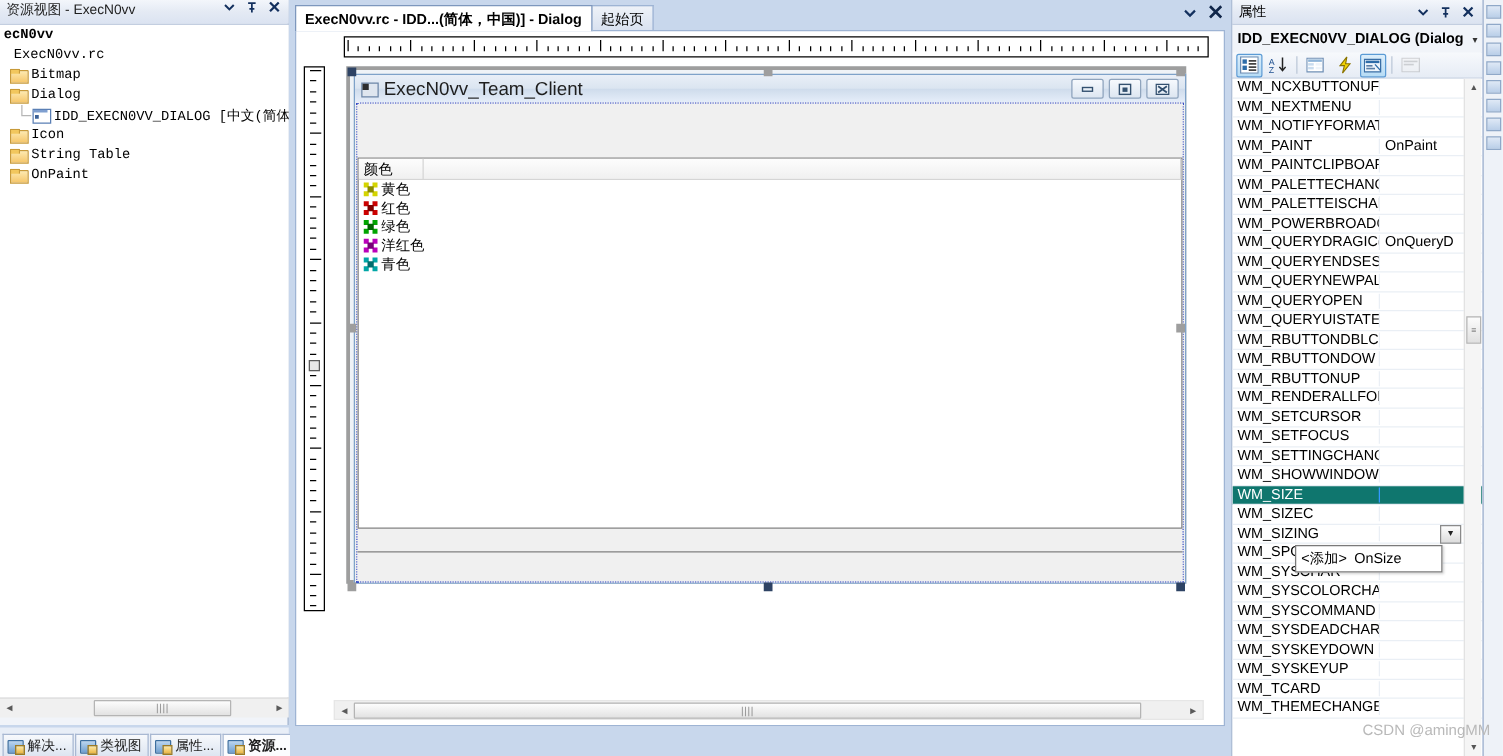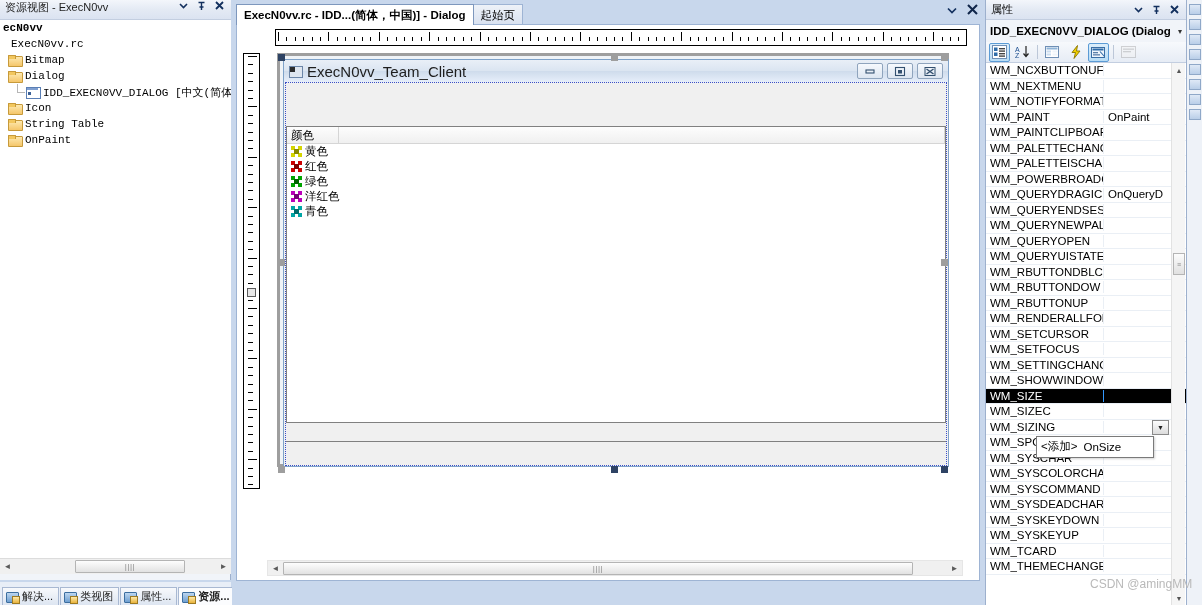--- a/index.html
+++ b/index.html
@@ -219,21 +219,21 @@
   .ptb.disabled { opacity:.4; cursor:default; }
   .ptb-sep { width:1px; height:14px; background:#bcc7d8; margin:0 2px; }
 
   #props-grid {
     position:absolute; left:0; top:63px; width:200px; height:542px;
     background:#ffffff; overflow:hidden;
   }
   .prow { height:15.5px; display:flex; align-items:center; border-bottom:1px solid #eaeff5; font-size:11.5px; }
   .prow .pname { width:118px; padding-left:4px; white-space:nowrap; overflow:hidden; border-right:1px solid #eaeff5; }
   .prow .pval { flex:1; padding-left:4px; white-space:nowrap; overflow:hidden; }
-  .prow.selected { background:#000000; color:#ffffff; }
+  .prow.selected { background:#0f766e; color:#ffffff; }
   .prow.selected .pname, .prow.selected .pval { border-right-color:#3399ff; }
   #prow-combo-btn {
     position:absolute; right:16px; width:17px; height:15px;
     border:1px solid #8a8a8a; background:linear-gradient(to bottom,#fdfdfd,#dcdcdc);
     display:flex; align-items:center; justify-content:center; font-size:7px; color:#222; cursor:pointer;
   }
   #prow-dropdown {
     position:absolute; left:50px; width:118px; height:22px;
     background:#ffffff; border:1px solid #7a7a7a;
     display:flex; align-items:center; gap:6px; padding-left:4px;

